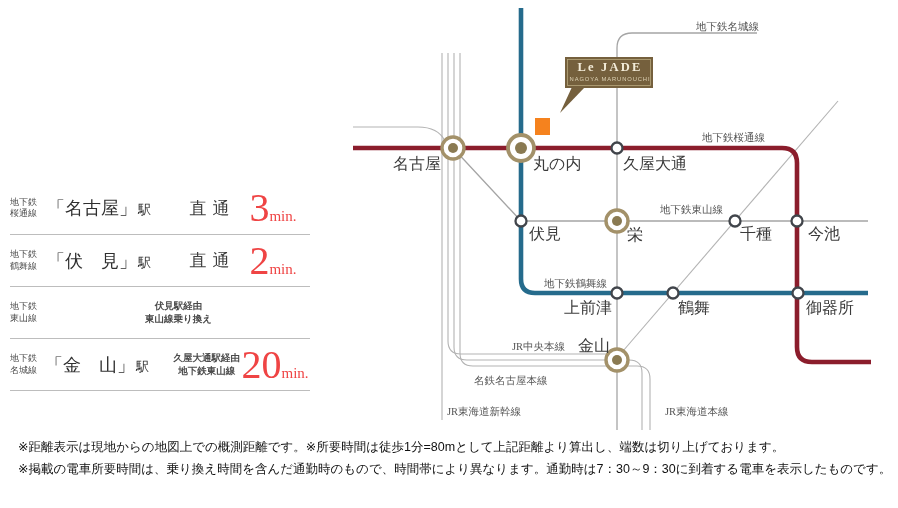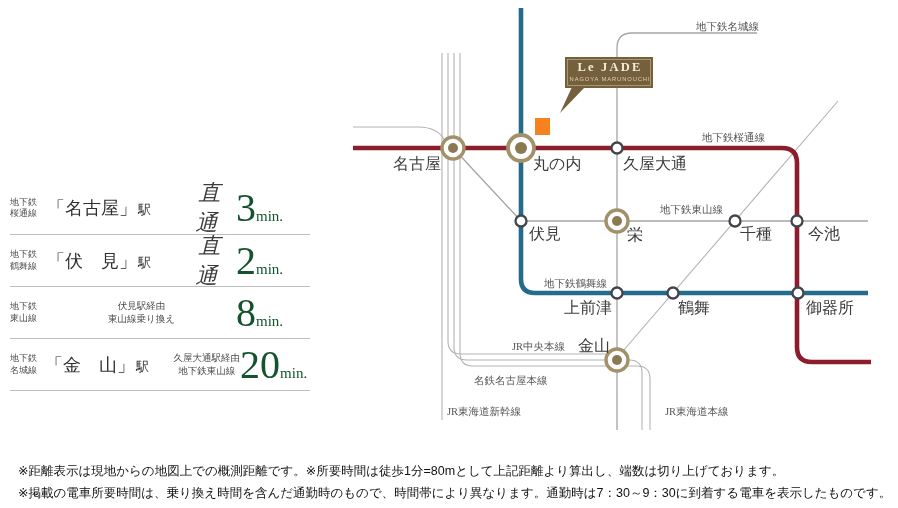--- a/index.html
+++ b/index.html
@@ -10,31 +10,31 @@
   
   .access-table{position:absolute;left:10px;top:182px;width:300px;}
   .arow{display:flex;align-items:center;height:51px;border-bottom:1px solid #bdbdbd;}
   .arow:first-child{height:52px;}
   .prefix{width:37px;font-size:9px;line-height:1.25;color:#4a4a4a;letter-spacing:0;}
   .prefix span{display:block;white-space:nowrap;}
   .station{width:136px;white-space:nowrap;color:#2f2f2f;}
   .st-name{font-size:18px;letter-spacing:0;margin-top:36px;}
   .st-suffix{font-size:13px;margin-left:1px;}
   .via{flex:1;text-align:center;color:#3c3c3c;}
-  .via-direct{font-size:22px;letter-spacing:6px;text-indent:6px;font-style:italic;}
-  .via-small{font-size:9.5px;line-height:1.35;color:#4a4a4a;}
+  .via-direct{font-size:17px;letter-spacing:6px;text-indent:6px;}
+  .via-small{font-size:9.5px;line-height:1.35;color:#4a4a4a;font-weight:bold;}
   .via-small span{display:block;white-space:nowrap;}
-  .time{width:74px;text-align:left;white-space:nowrap;color:#14532d;}
+  .time{width:74px;text-align:center;white-space:nowrap;color:#ef4444;}
   .t-num{font-size:40px;line-height:1;}
   .t-unit{font-size:15px;}
   
   .notes{
     position:absolute;left:18px;top:436px;width:870px;
     font-family:"Liberation Sans","DejaVu Sans",sans-serif;
-    font-size:12.5px;line-height:1.78;color:#111;margin-top:24px;
+    font-size:12.5px;line-height:1.78;color:#111;
   }
   .notes p{margin:0;white-space:nowrap;}
   
   svg.map{position:absolute;left:0;top:0;}
   .st-label{font-family:"Liberation Serif","DejaVu Serif",serif;font-size:16px;fill:#3b3b3b;}
   .ln-label{font-family:"Liberation Serif","DejaVu Serif",serif;font-size:10.5px;fill:#555;}
   .brand-title{font-family:"Liberation Serif","DejaVu Serif",serif;font-size:12.5px;font-weight:bold;
     letter-spacing:2.2px;fill:#f3ecd9;}
   .brand-sub{font-family:"Liberation Sans","DejaVu Sans",sans-serif;font-size:5.8px;
     letter-spacing:0.9px;fill:#dcd1b4;}
@@ -75,23 +75,20 @@
     </div>
 
     <div class="arow">
       <div class="prefix">
         <span>地下鉄</span>
         <span>東山線</span>
       </div>
       <div class="via via-small">
         <span>伏見駅経由</span>
         <span>東山線乗り換え</span>
-      </div>
-      <div class="time">
-        <span class="t-num">8</span><span class="t-unit">min.</span>
       </div>
     </div>
 
     <div class="arow">
       <div class="prefix">
         <span>地下鉄</span>
         <span>名城線</span>
       </div>
       <div class="station">
         <span class="st-name">「金　山」</span><span class="st-suffix">駅</span>

